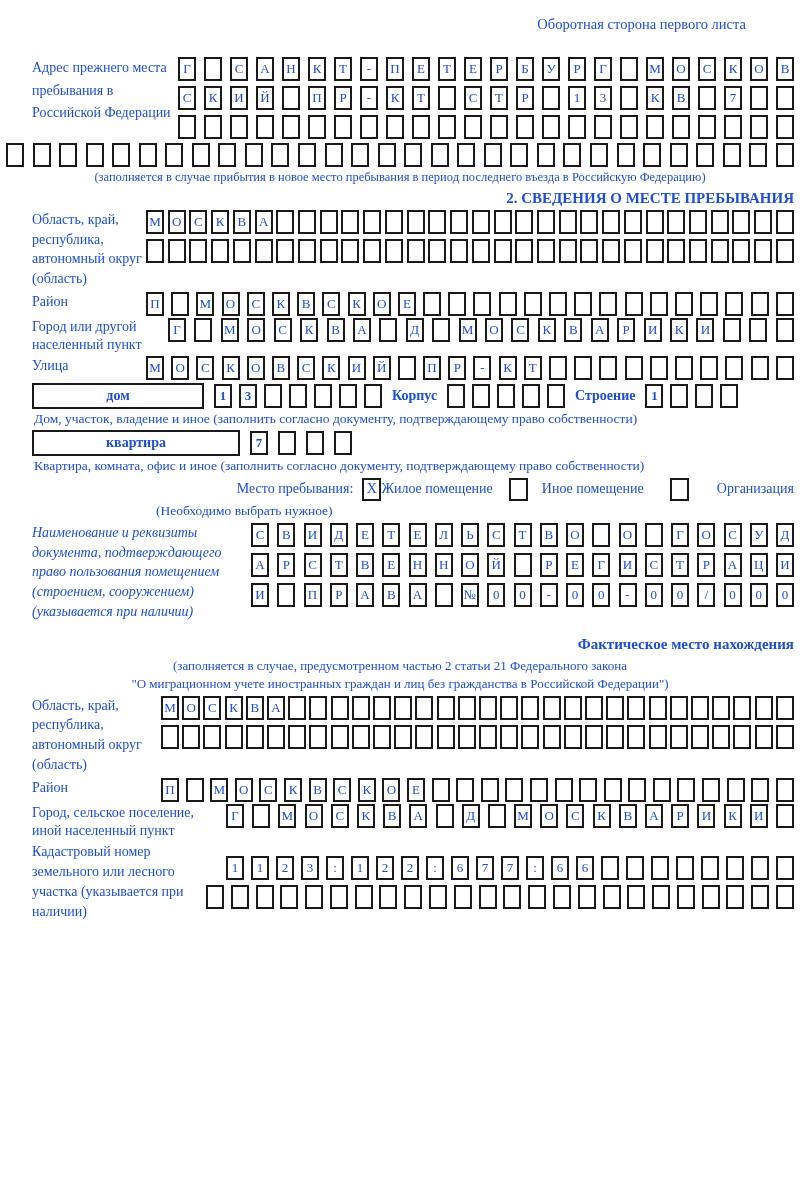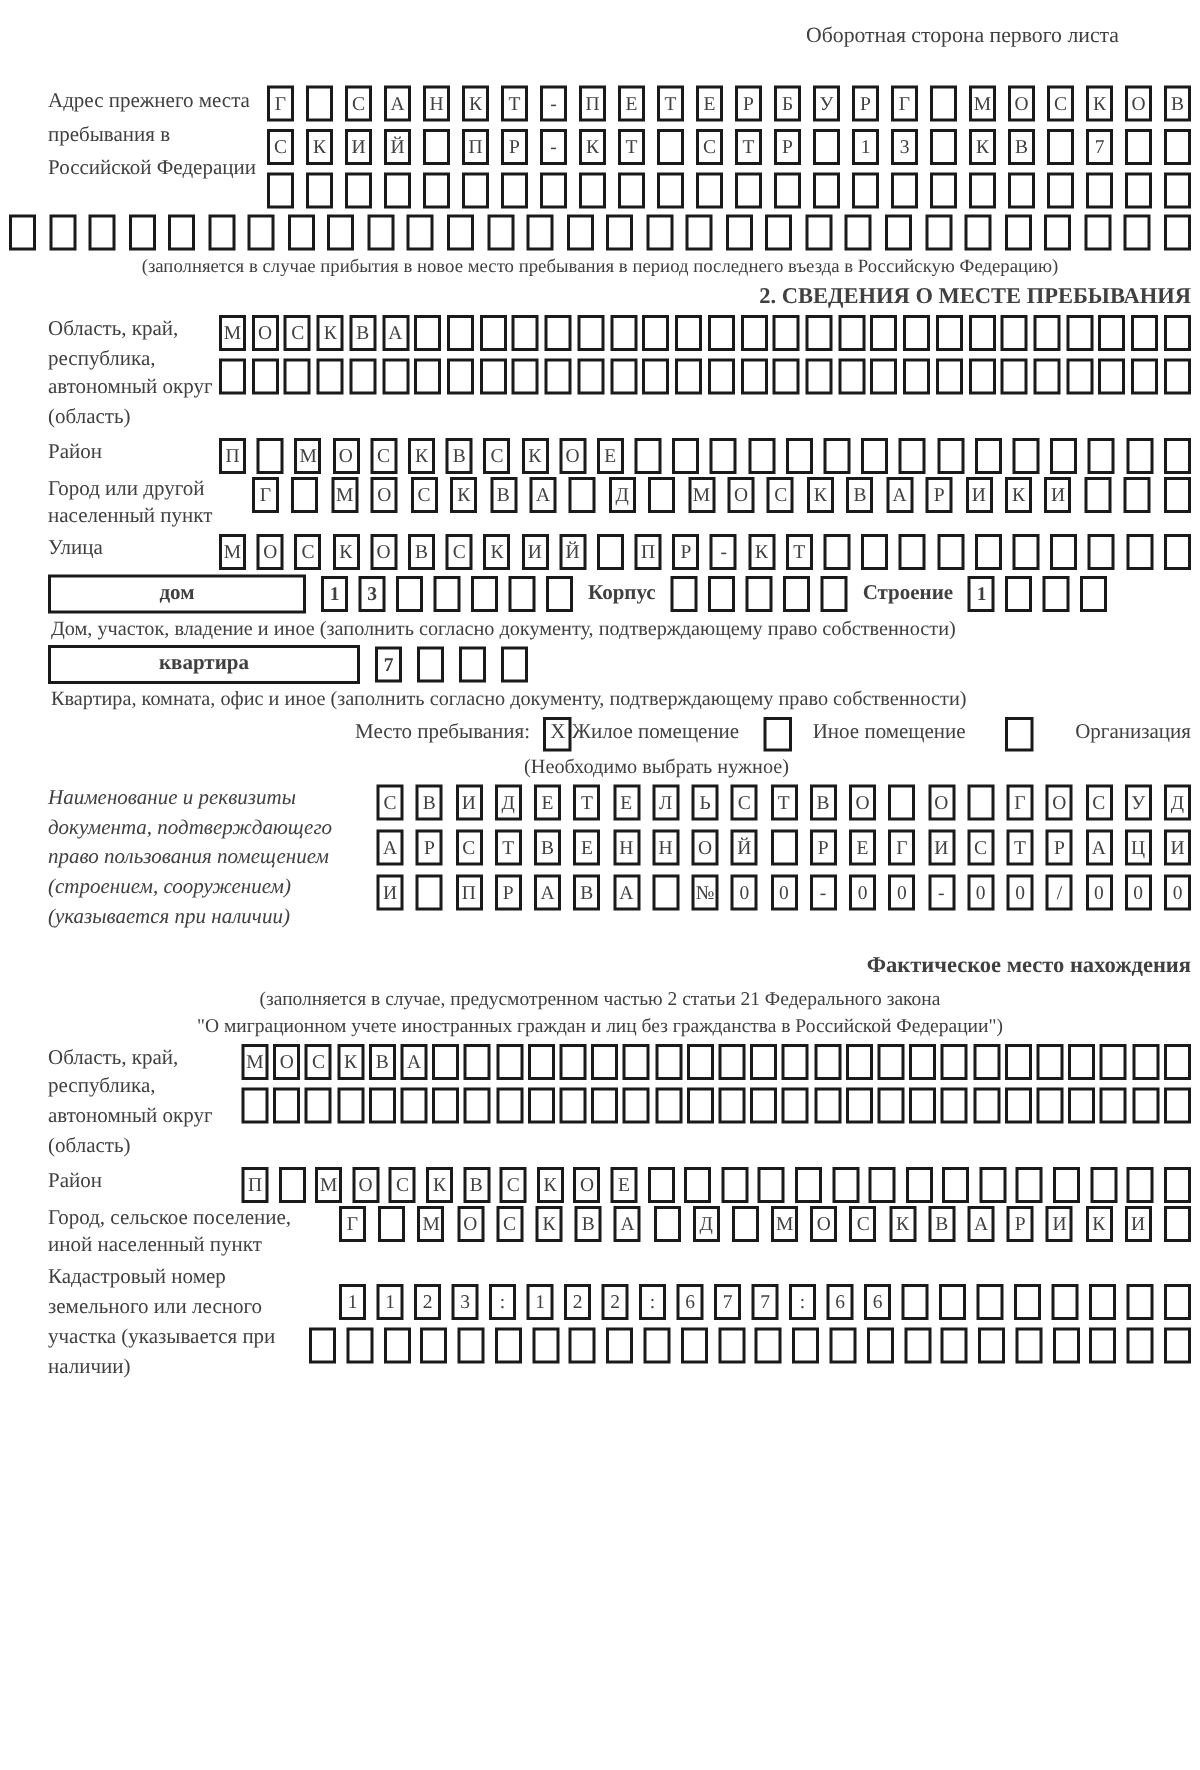--- a/index.html
+++ b/index.html
@@ -1,18 +1,18 @@
 <!DOCTYPE html>
 <html><head>
 <meta charset="utf-8">
 <style>
   html,body{margin:0;padding:0;background:#fff;}
   .page{
     width:800px;height:1180px;box-sizing:border-box;
-    padding:16px 6px 0 6px;background:#fff;color:#404040;
+    padding:16px 6px 0 6px;background:#fff;color:#1d4ed8;
     font-family:"Liberation Serif",serif;font-size:14px;
     overflow:hidden;position:relative;
   }
   .header-note{text-align:right;padding-right:48px;font-size:14.5px;margin-bottom:24px;}
   .field{display:flex;align-items:flex-start;}
   .flabel{box-sizing:border-box;padding-left:26px;font-size:14px;line-height:1.42;flex:0 0 auto;}
   .fcells{flex:1;display:flex;flex-direction:column;gap:5px;min-width:0;}
   .cellrow{display:flex;justify-content:space-between;width:100%;}
   .cellgroup{display:flex;gap:7px;}
   .cell{
@@ -21,21 +21,21 @@
     font-size:13px;flex:0 0 auto;background:#fff;
   }
   .caption{text-align:center;font-size:12.5px;line-height:1.25;}
   .caption-left{font-size:13.5px;padding-left:28px;line-height:1.25;}
   .heading{text-align:right;font-weight:bold;font-size:15px;}
   .labelbox{box-sizing:border-box;border:2px solid #1a1a1a;height:26px;display:flex;align-items:center;justify-content:center;font-size:14px;flex:0 0 auto;}
   .checkbox{box-sizing:border-box;width:19px;height:23px;border:2px solid #1a1a1a;display:inline-flex;align-items:center;justify-content:center;font-size:14px;flex:0 0 auto;}
   .house-row{display:flex;align-items:center;padding-left:26px;gap:10px;font-weight:bold;}
   .inline-label{white-space:nowrap;}
   .stay-row{display:flex;align-items:center;padding-left:28px;justify-content:flex-end;}
-  .stay-note{margin-left:150px;width:370px;text-align:right;font-size:13.5px;}
+  .stay-note{margin-left:150px;width:370px;text-align:left;font-size:13.5px;}
   .indent22{padding-left:22px;}
   .indent20{padding-left:20px;}
   .stamp-wrap{width:450px;margin-left:auto;margin-right:4px;}
   .stamp-box{width:360px;height:172px;border:2px solid #111;margin:0 auto;background:#fff;}
   .stamp-caption{margin-top:5px;font-size:13.5px;line-height:1.42;text-align:center;}
   .mt2{margin-top:2px;} .mt3{margin-top:3px;} .mt4{margin-top:4px;} .mt5{margin-top:5px;}
 </style>
 </head>
 <body>
 

